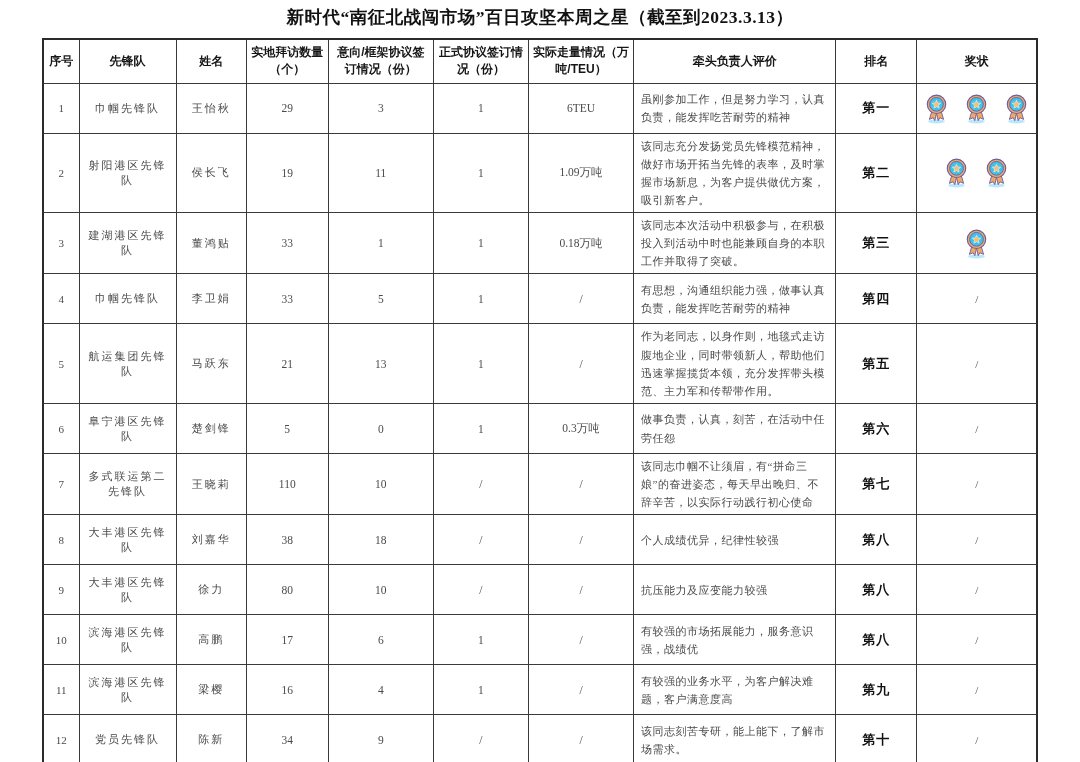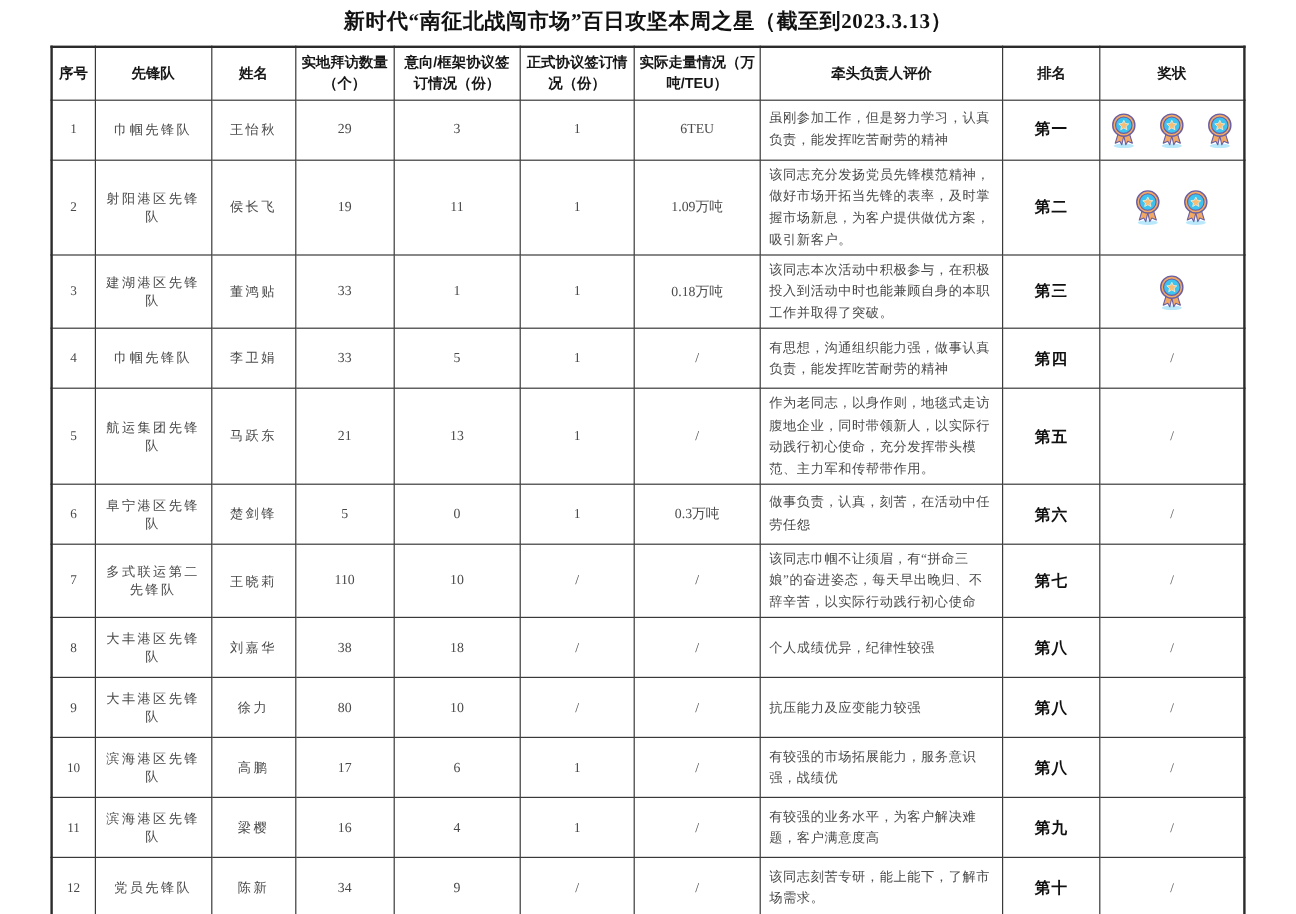--- a/index.html
+++ b/index.html
@@ -210,21 +210,21 @@
     <td class="c-award">/</td>
   </tr>
           <tr>
     <td class="c-no">5</td>
     <td class="c-team">航运集团先锋队</td>
     <td class="c-name">马跃东</td>
     <td class="c-num">21</td>
     <td class="c-num">13</td>
     <td class="c-num">1</td>
     <td class="c-num">/</td>
-    <td class="c-eval">作为老同志，以身作则，地毯式走访腹地企业，同时带领新人，以实际行动践行初心使命，充分发挥带头模范、主力军和传帮带作用。</td>
+    <td class="c-eval">作为老同志，以身作则，地毯式走访腹地企业，同时带领新人，帮助他们迅速掌握揽货本领，充分发挥带头模范、主力军和传帮带作用。</td>
     <td class="c-rank">第五</td>
     <td class="c-award">/</td>
   </tr>
           <tr>
     <td class="c-no">6</td>
     <td class="c-team">阜宁港区先锋队</td>
     <td class="c-name">楚剑锋</td>
     <td class="c-num">5</td>
     <td class="c-num">0</td>
     <td class="c-num">1</td>

